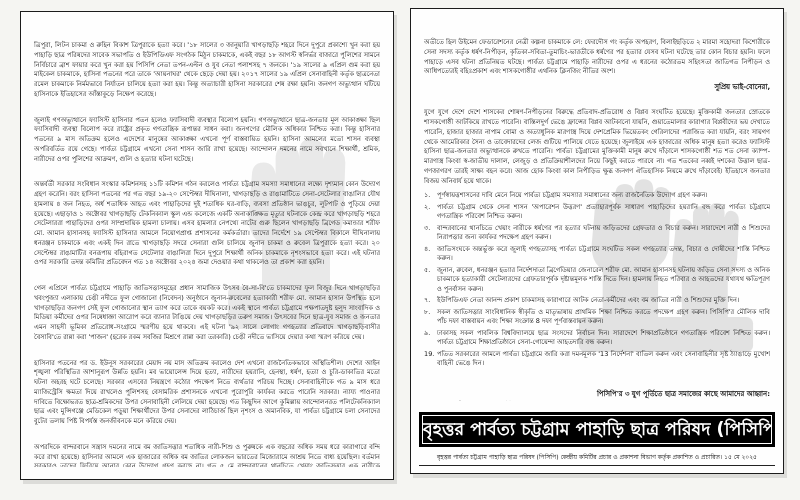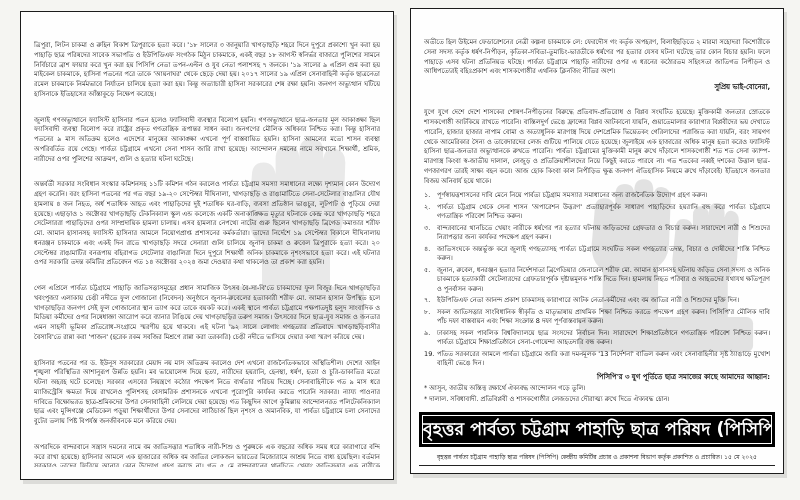--- a/index.html
+++ b/index.html
@@ -114,21 +114,21 @@
       </div>
       <div class="demand">
         <span class="num">৯.</span>
         <span class="txt">ঢাকাসহ সকল পাবলিক বিশ্ববিদ্যালয়ে ছাত্র সংসদের নির্বাচন দিন। সারাদেশে শিক্ষাপ্রতিষ্ঠানে গণতান্ত্রিক পরিবেশ নিশ্চিত করুন। পার্বত্য চট্টগ্রামে শিক্ষাপ্রতিষ্ঠানে সেনা-গোয়েন্দা আহতদারি বন্ধ করুন।</span>
       </div>
       <div class="demand">
         <span class="num">19.</span>
         <span class="txt">পতিত সরকারের আমলে পার্বত্য চট্টগ্রামে জারি করা দমনমূলক '13 নির্দেশনা' বাতিল করুন এবং সেনাবাহিনীর সৃষ্ট ঠ্যাঙাড়ে মুখোশ বাহিনী ভেঙে দিন।</span>
       </div>
     </div>
-    <div class="sec-head" style="margin-top:3px">পিসিপি'র ৩ যুগ পূর্তিতে ছাত্র সমাজের কাছে আমাদের আহ্বান:</div>
+    <div class="sec-head" style="margin-top:20px">পিসিপি'র ৩ যুগ পূর্তিতে ছাত্র সমাজের কাছে আমাদের আহ্বান:</div>
     <div>
       <div class="call-item">* আসুন, জাতীয় অস্তিত্ব রক্ষার্থে ঐক্যবদ্ধ আন্দোলন গড়ে তুলি।</div>
       <div class="call-item">* দালাল, সুবিধাবাদী, প্রতিবিপ্লবী ও শাসকগোষ্ঠীর লেজুড়দের দৌরাত্ম্য রুখে দিতে ঐক্যবদ্ধ হোন।</div>
       <div class="call-item">* ছাত্রবেশী দালালদের মুখোশ খুলে দিন।</div>
 
     </div>
   </div>
   <div class="banner">
     <div class="banner-inner">বৃহত্তর পার্বত্য চট্টগ্রাম পাহাড়ি ছাত্র পরিষদ (পিসিপি)</div>
   </div>

